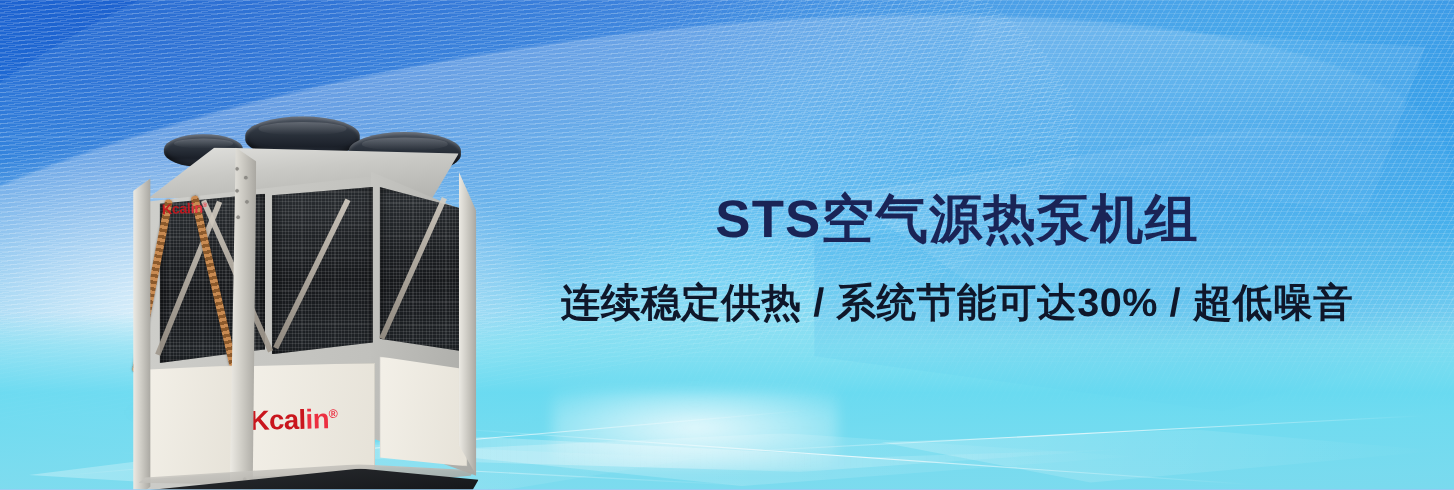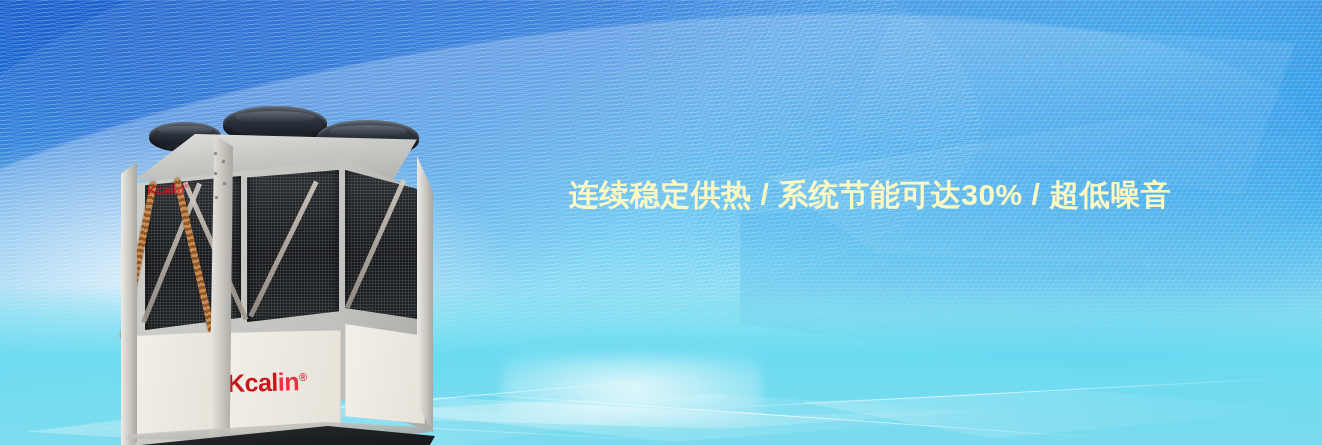--- a/index.html
+++ b/index.html
@@ -304,22 +304,23 @@
   .copy { position:absolute; left:500px; top:175px; width:740px; text-align:center; }
   .headline {
     color:#1a2456;
     font-size:48px;
     font-weight:bold;
     letter-spacing:1px;
     line-height:1.05;
     white-space:nowrap;
   }
   .subline {
-    color:#fef9c3;
-    font-size:30px;
+    margin-top:26px;
+    color:#0f172a;
+    font-size:36px;
     font-weight:bold;
     letter-spacing:.5px;
     white-space:nowrap;
   }
 </style>
 </head>
 <body>
 
 <div class="banner">
 
@@ -396,16 +397,17 @@
         <i class="dot" style="left:12px;top:300px"></i>
       </span>
     </div>
     <div class="post post-r"></div>
 
     <div class="base-edge"></div>
     <div class="base"></div>
   </div>
 
   <div class="copy">
+    <div class="headline">STS空气源热泵机组</div>
     <div class="subline">连续稳定供热 / 系统节能可达30% / 超低噪音</div>
   </div>
 
 </div>
 
 </body></html>

